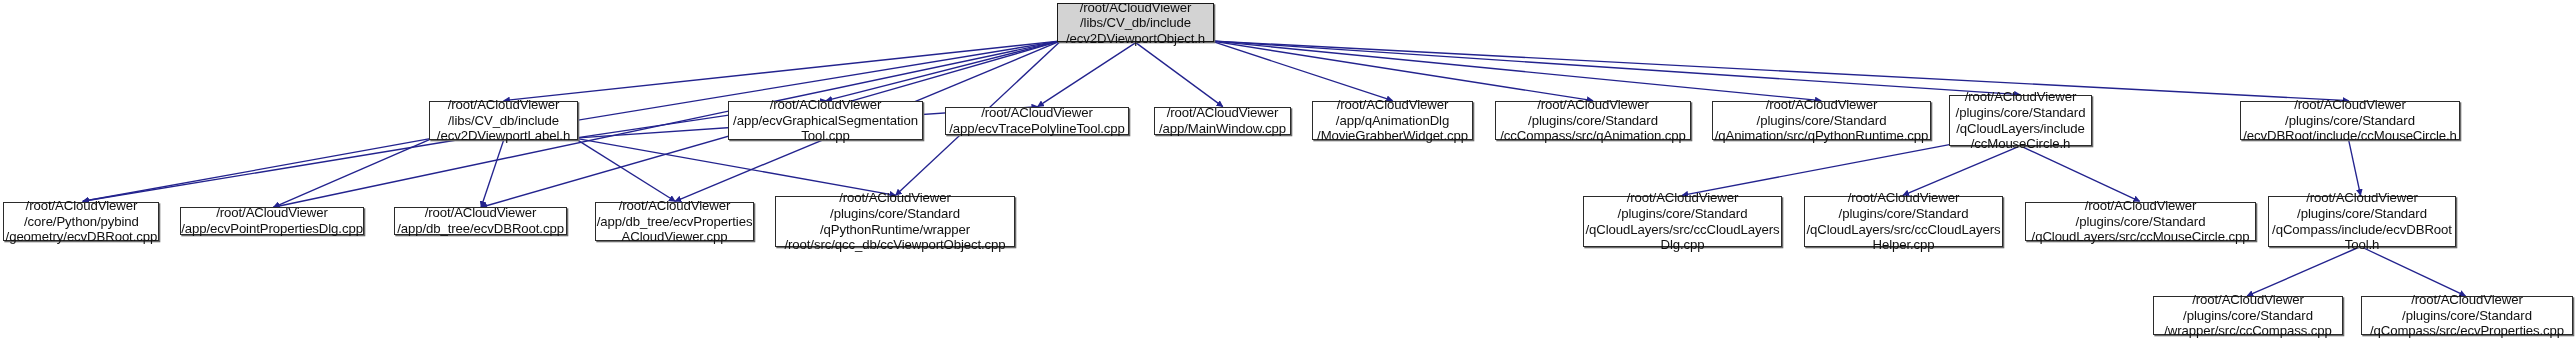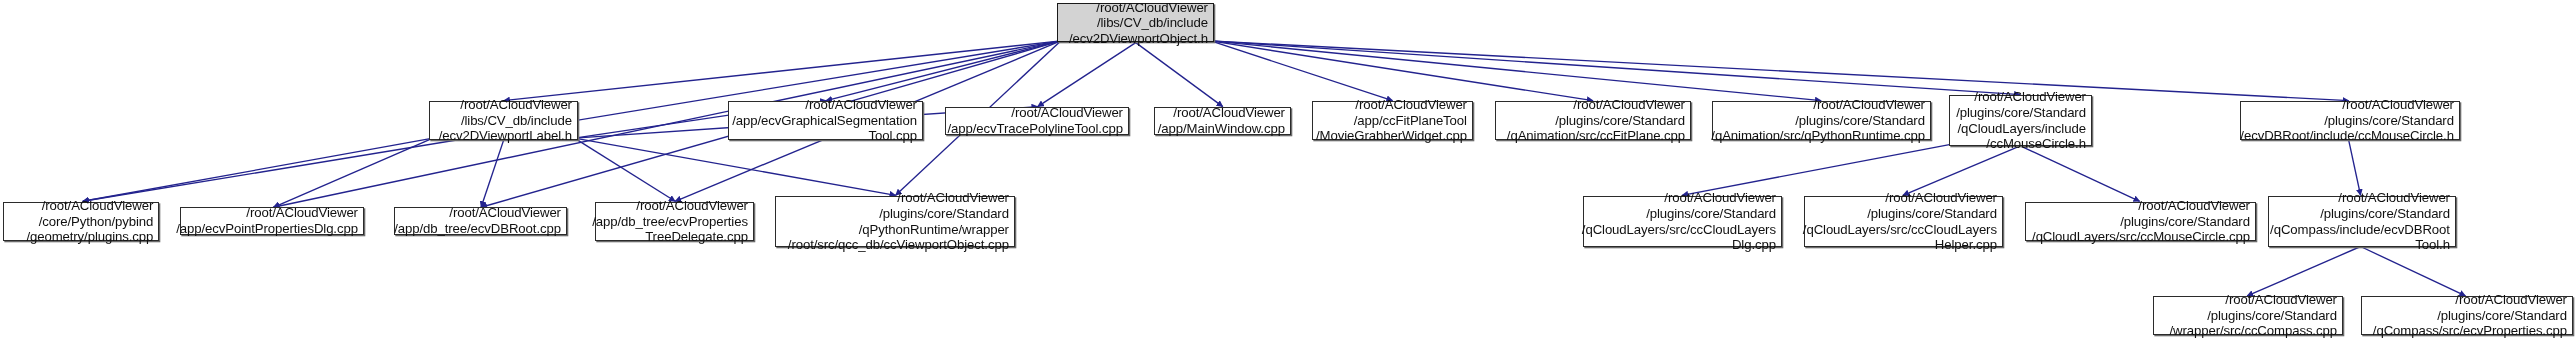--- a/index.html
+++ b/index.html
@@ -28,21 +28,21 @@
     position: absolute;
     box-sizing: border-box;
     border: 0.9px solid #2b2b2b;
     background: #ffffff;
     color: #101010;
     font-size: 13.2px;
     line-height: 1.18;
     text-align: center;
     display: flex;
     flex-direction: column;
-    align-items: flex-end;
+    align-items: center;
     justify-content: center;
     padding: 1.7px 5.1px;
     white-space: pre;
     letter-spacing: -0.1px;
     z-index: 5;
     box-shadow: 1.3px 1.3px 0 #6b6b6b;
   }
   .node.root {
     background: #d3d3d3;
     border: 0.9px solid #1a1a1a;
@@ -96,29 +96,29 @@
         <path d="M 2633 347 L 2766 289" marker-start="url(#arrow)"></path>
         <path d="M 2889 347 L 2766 289" marker-start="url(#arrow)"></path>
       </g>
   </svg>
   <div id="node-layer">
       <div class="node root" style="left: 1057px; top: 3.4px; width: 157px; height: 39px;"><span class="ln l">/root/ACloudViewer</span><span class="ln l">/libs/CV_db/include</span><span class="ln l">/ecv2DViewportObject.h</span></div>
       <div class="node" style="left: 429px; top: 101px; width: 149px; height: 39px;"><span class="ln l">/root/ACloudViewer</span><span class="ln l">/libs/CV_db/include</span><span class="ln l">/ecv2DViewportLabel.h</span></div>
       <div class="node" style="left: 728px; top: 101px; width: 195px; height: 39px;"><span class="ln l">/root/ACloudViewer</span><span class="ln l">/app/ecvGraphicalSegmentation</span><span class="ln c">Tool.cpp</span></div>
       <div class="node" style="left: 945px; top: 107px; width: 184px; height: 28px;"><span class="ln l">/root/ACloudViewer</span><span class="ln l">/app/ecvTracePolylineTool.cpp</span></div>
       <div class="node" style="left: 1154px; top: 107px; width: 137px; height: 28px;"><span class="ln l">/root/ACloudViewer</span><span class="ln l">/app/MainWindow.cpp</span></div>
-      <div class="node" style="left: 1312px; top: 101px; width: 161px; height: 39px;"><span class="ln l">/root/ACloudViewer</span><span class="ln l">/app/ccFitPlaneTool</span><span class="ln l">/MovieGrabberWidget.cpp</span></div>
-      <div class="node" style="left: 1495px; top: 101px; width: 196px; height: 39px;"><span class="ln l">/root/ACloudViewer</span><span class="ln l">/plugins/core/Standard</span><span class="ln l">/qAnimation/src/ccFitPlane.cpp</span></div>
+      <div class="node" style="left: 1312px; top: 101px; width: 161px; height: 39px;"><span class="ln l">/root/ACloudViewer</span><span class="ln l">/app/qAnimationDlg</span><span class="ln l">/MovieGrabberWidget.cpp</span></div>
+      <div class="node" style="left: 1495px; top: 101px; width: 196px; height: 39px;"><span class="ln l">/root/ACloudViewer</span><span class="ln l">/plugins/core/Standard</span><span class="ln l">/ccCompass/src/qAnimation.cpp</span></div>
       <div class="node" style="left: 1712px; top: 101px; width: 219px; height: 39px;"><span class="ln l">/root/ACloudViewer</span><span class="ln l">/plugins/core/Standard</span><span class="ln l">/qAnimation/src/qPythonRuntime.cpp</span></div>
       <div class="node" style="left: 1949px; top: 95px; width: 143px; height: 51px;"><span class="ln l">/root/ACloudViewer</span><span class="ln l">/plugins/core/Standard</span><span class="ln l">/qCloudLayers/include</span><span class="ln c">/ccMouseCircle.h</span></div>
       <div class="node" style="left: 2240px; top: 101px; width: 220px; height: 39px;"><span class="ln l">/root/ACloudViewer</span><span class="ln l">/plugins/core/Standard</span><span class="ln l">/ecvDBRoot/include/ccMouseCircle.h</span></div>
-      <div class="node" style="left: 3.4px; top: 202px; width: 156px; height: 39px;"><span class="ln l">/root/ACloudViewer</span><span class="ln l">/core/Python/pybind</span><span class="ln l">/geometry/plugins.cpp</span></div>
+      <div class="node" style="left: 3.4px; top: 202px; width: 156px; height: 39px;"><span class="ln l">/root/ACloudViewer</span><span class="ln l">/core/Python/pybind</span><span class="ln l">/geometry/ecvDBRoot.cpp</span></div>
       <div class="node" style="left: 180px; top: 207px; width: 184px; height: 28px;"><span class="ln l">/root/ACloudViewer</span><span class="ln l">/app/ecvPointPropertiesDlg.cpp</span></div>
       <div class="node" style="left: 394px; top: 207px; width: 173px; height: 28px;"><span class="ln l">/root/ACloudViewer</span><span class="ln l">/app/db_tree/ecvDBRoot.cpp</span></div>
-      <div class="node" style="left: 595px; top: 202px; width: 159px; height: 39px;"><span class="ln l">/root/ACloudViewer</span><span class="ln l">/app/db_tree/ecvProperties</span><span class="ln c">TreeDelegate.cpp</span></div>
+      <div class="node" style="left: 595px; top: 202px; width: 159px; height: 39px;"><span class="ln l">/root/ACloudViewer</span><span class="ln l">/app/db_tree/ecvProperties</span><span class="ln c">ACloudViewer.cpp</span></div>
       <div class="node" style="left: 775px; top: 196px; width: 240px; height: 51px;"><span class="ln l">/root/ACloudViewer</span><span class="ln l">/plugins/core/Standard</span><span class="ln l">/qPythonRuntime/wrapper</span><span class="ln l">/root/src/qcc_db/ccViewportObject.cpp</span></div>
       <div class="node" style="left: 1583px; top: 196px; width: 199px; height: 51px;"><span class="ln l">/root/ACloudViewer</span><span class="ln l">/plugins/core/Standard</span><span class="ln l">/qCloudLayers/src/ccCloudLayers</span><span class="ln c">Dlg.cpp</span></div>
       <div class="node" style="left: 1804px; top: 196px; width: 199px; height: 51px;"><span class="ln l">/root/ACloudViewer</span><span class="ln l">/plugins/core/Standard</span><span class="ln l">/qCloudLayers/src/ccCloudLayers</span><span class="ln c">Helper.cpp</span></div>
       <div class="node" style="left: 2025px; top: 202px; width: 231px; height: 39px;"><span class="ln l">/root/ACloudViewer</span><span class="ln l">/plugins/core/Standard</span><span class="ln l">/qCloudLayers/src/ccMouseCircle.cpp</span></div>
       <div class="node" style="left: 2268px; top: 196px; width: 188px; height: 51px;"><span class="ln l">/root/ACloudViewer</span><span class="ln l">/plugins/core/Standard</span><span class="ln l">/qCompass/include/ecvDBRoot</span><span class="ln c">Tool.h</span></div>
       <div class="node" style="left: 2153px; top: 296px; width: 190px; height: 39px;"><span class="ln l">/root/ACloudViewer</span><span class="ln l">/plugins/core/Standard</span><span class="ln l">/wrapper/src/ccCompass.cpp</span></div>
       <div class="node" style="left: 2361px; top: 296px; width: 212px; height: 39px;"><span class="ln l">/root/ACloudViewer</span><span class="ln l">/plugins/core/Standard</span><span class="ln l">/qCompass/src/ecvProperties.cpp</span></div>
     </div>
 </div>
 

